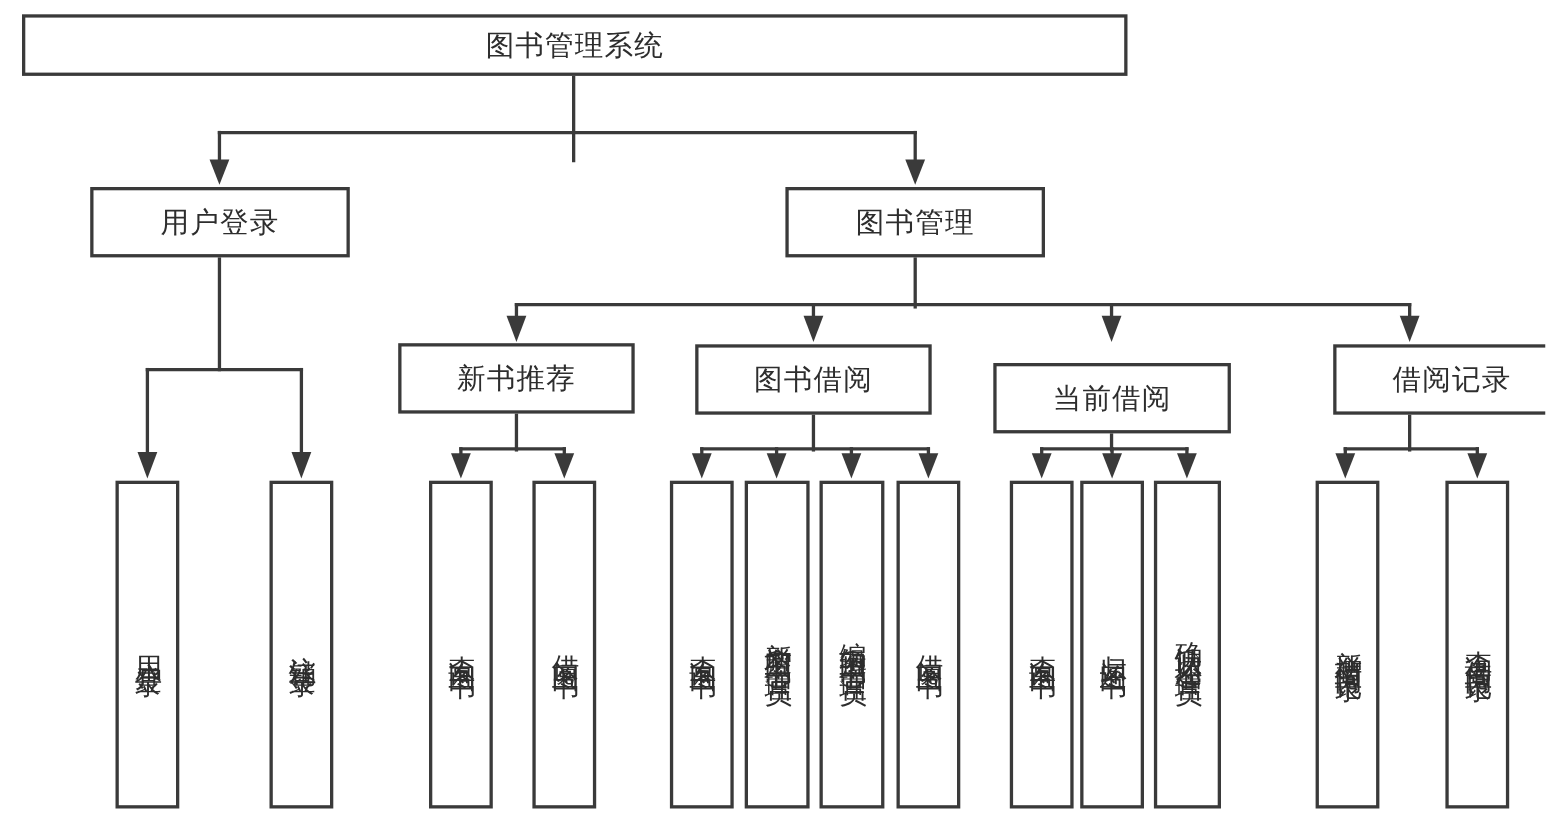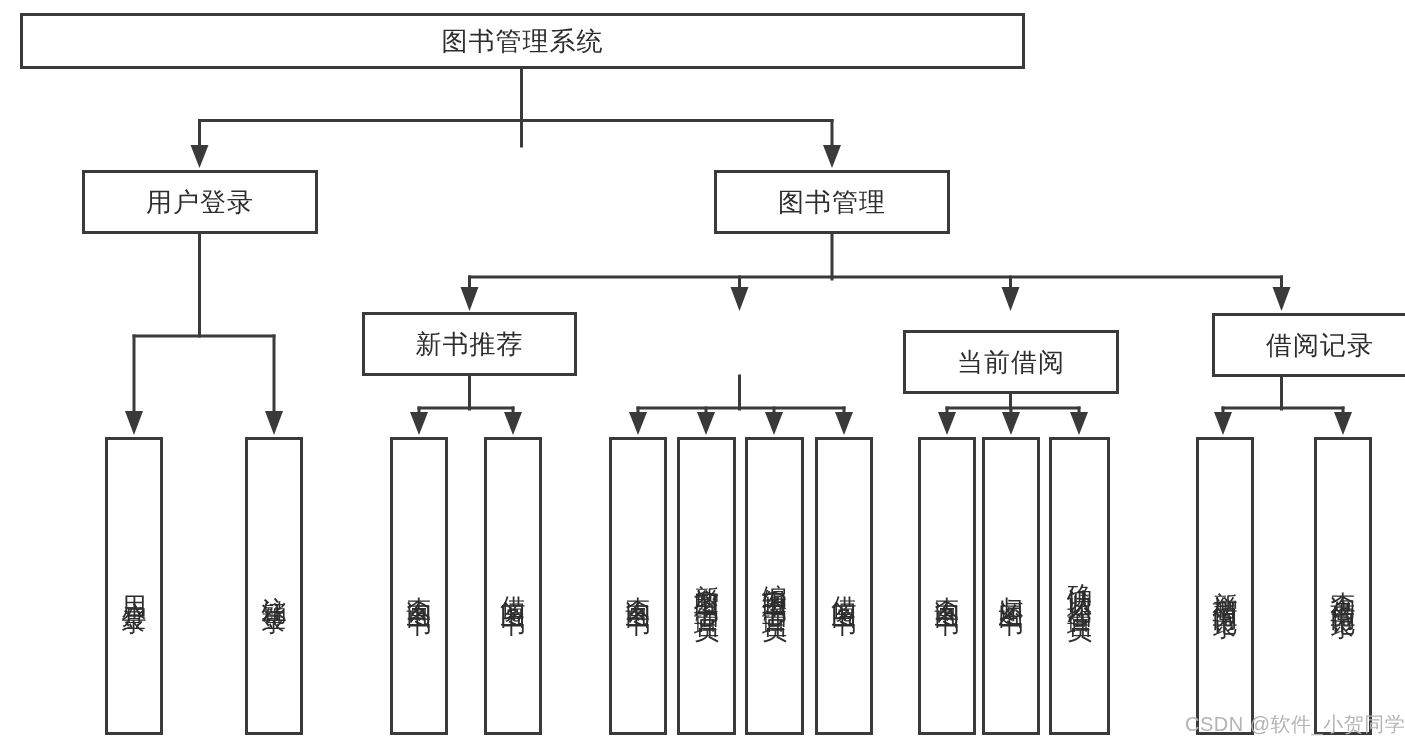--- a/index.html
+++ b/index.html
@@ -117,20 +117,23 @@
   <div class="node" style="left:82px;top:170px;width:236px;height:64px;">
     <span>用户登录</span>
   </div>
   <div class="node" style="left:714px;top:170px;width:236px;height:64px;">
     <span>图书管理</span>
   </div>
 
   <div class="node" style="left:362px;top:312px;width:215px;height:64px;">
     <span>新书推荐</span>
   </div>
+  <div class="node" style="left:632px;top:313px;width:215px;height:64px;">
+    <span>图书借阅</span>
+  </div>
   <div class="node" style="left:903px;top:330px;width:216px;height:64px;">
     <span>当前借阅</span>
   </div>
   <div class="node" style="left:1212px;top:313px;width:216px;height:64px;">
     <span>借阅记录</span>
   </div>
 
   <div class="leaf" style="left:105px;top:437px;width:58px;height:298px;">
     <span>用户登录</span>
   </div>
@@ -164,14 +167,13 @@
   <div class="leaf" style="left:1049px;top:437px;width:61px;height:298px;">
     <span>确认归还（管理员）</span>
   </div>
   <div class="leaf" style="left:1196px;top:437px;width:58px;height:298px;">
     <span>新增借阅记录</span>
   </div>
   <div class="leaf" style="left:1314px;top:437px;width:58px;height:298px;">
     <span>查询借阅记录</span>
   </div>
 
-  <div class="watermark" style="left:1185px;top:711px;">CSDN @软件_小贺同学</div>
 </div>
 
 </body></html>

